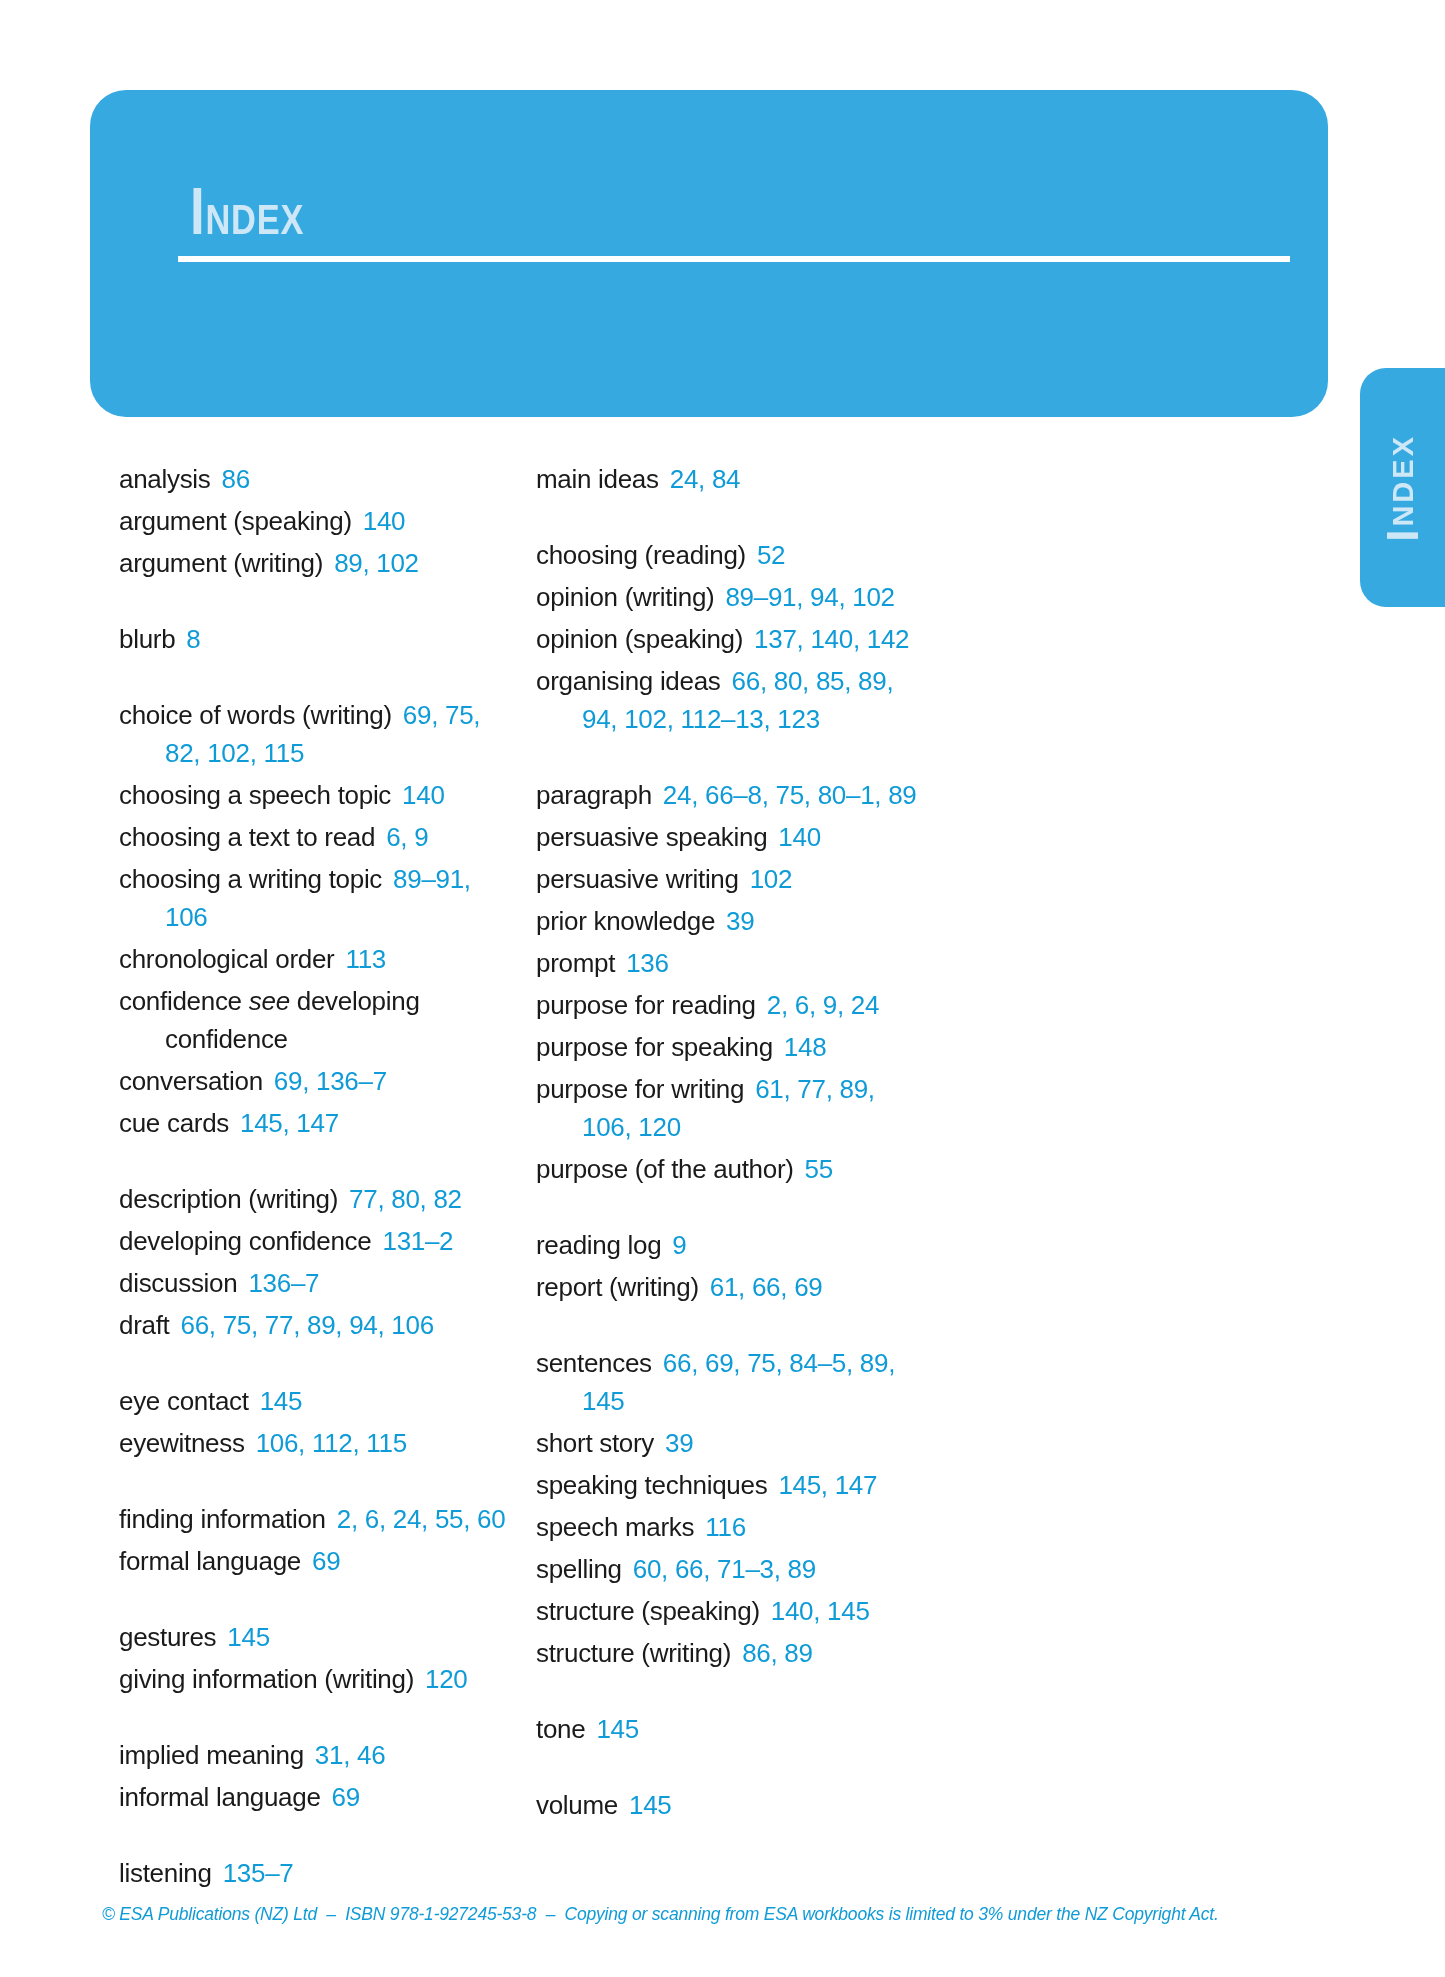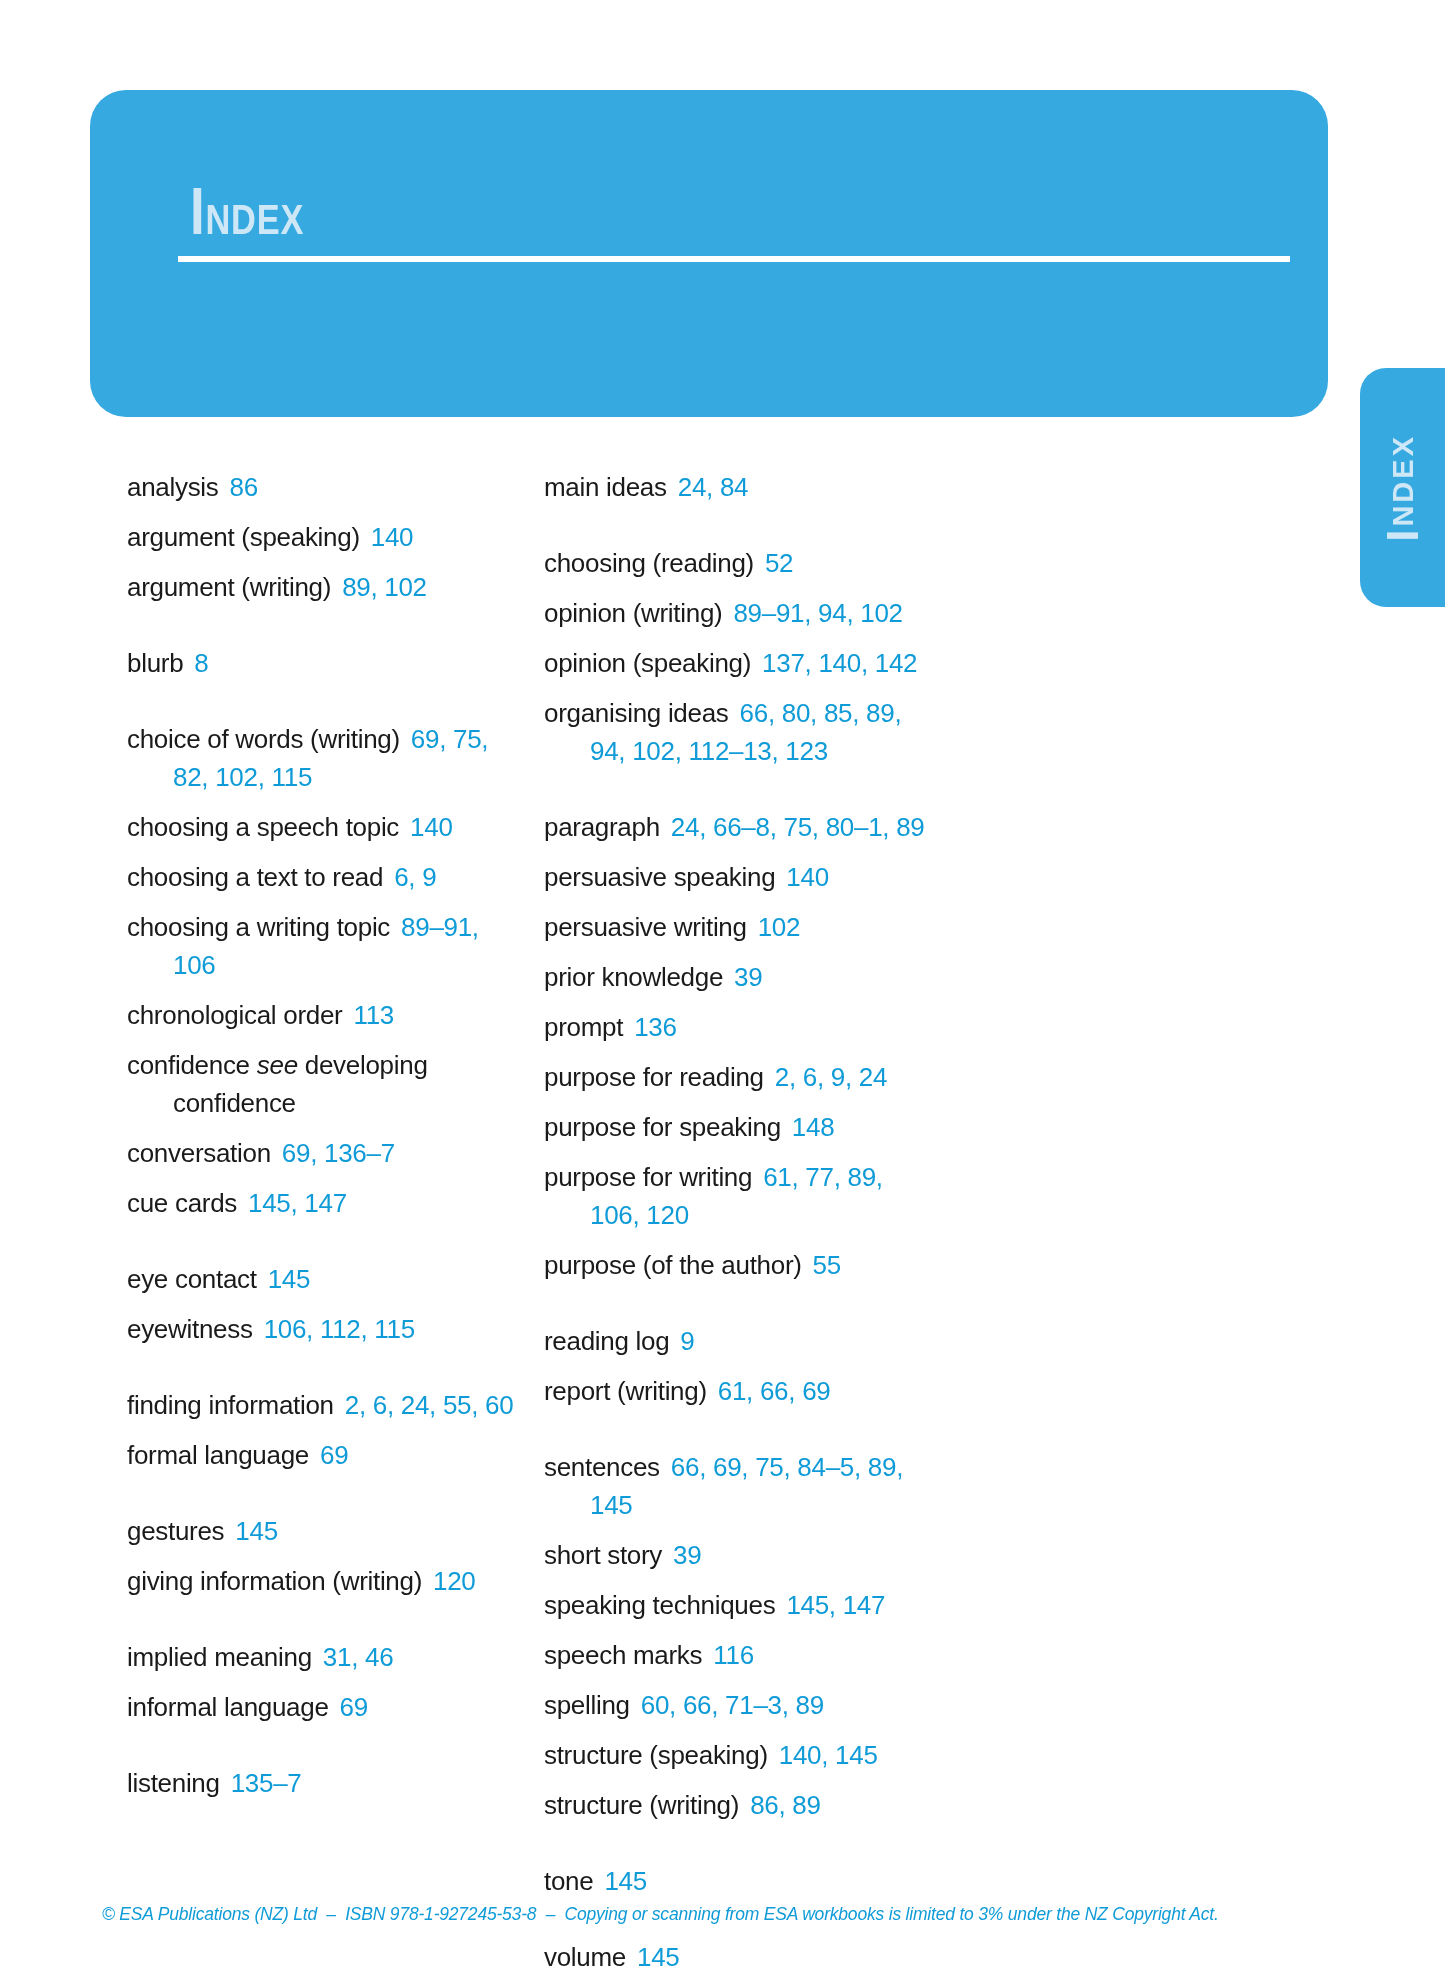--- a/index.html
+++ b/index.html
@@ -39,21 +39,21 @@
   .tab-label .t-init{font-size:44px;}
   .tab-label .t-rest{font-size:29px;}
   .col{
     position:absolute;top:456px;
     font-size:26px;line-height:38px;letter-spacing:-0.3px;
     color:var(--text-black);
   }
   .col-left{left:115px;}
   .col-right{left:532px;}
   .group{margin:0 0 38px 0;}
-  .entry{margin:12px;padding-left:46px;text-indent:-46px;white-space:pre;}
+  .entry{margin:4px;padding-left:46px;text-indent:-46px;white-space:pre;}
   .pages{color:var(--num-blue);margin-left:11px;}
   .see{font-style:italic;margin:0 7px;}
   .footer{
     position:absolute;left:102px;top:1904px;
     font-size:17.5px;font-style:italic;letter-spacing:-0.2px;
     color:var(--num-blue);white-space:pre;
   }
 </style>
 </head>
 <body>
@@ -84,20 +84,26 @@
 82, 102, 115</span></p>
           <p class="entry"><span class="term">choosing a speech topic</span><span class="pages">140</span></p>
           <p class="entry"><span class="term">choosing a text to read</span><span class="pages">6, 9</span></p>
           <p class="entry"><span class="term">choosing a writing topic</span><span class="pages">89–91,
 106</span></p>
           <p class="entry"><span class="term">chronological order</span><span class="pages">113</span></p>
           <p class="entry"><span class="term">confidence</span><span class="see">see</span><span class="term">developing
 confidence</span></p>
           <p class="entry"><span class="term">conversation</span><span class="pages">69, 136–7</span></p>
           <p class="entry"><span class="term">cue cards</span><span class="pages">145, 147</span></p>
+        </div>
+        <div class="group">
+          <p class="entry"><span class="term">description (writing)</span><span class="pages">77, 80, 82</span></p>
+          <p class="entry"><span class="term">developing confidence</span><span class="pages">131–2</span></p>
+          <p class="entry"><span class="term">discussion</span><span class="pages">136–7</span></p>
+          <p class="entry"><span class="term">draft</span><span class="pages">66, 75, 77, 89, 94, 106</span></p>
         </div>
         <div class="group">
           <p class="entry"><span class="term">eye contact</span><span class="pages">145</span></p>
           <p class="entry"><span class="term">eyewitness</span><span class="pages">106, 112, 115</span></p>
         </div>
         <div class="group">
           <p class="entry"><span class="term">finding information</span><span class="pages">2, 6, 24, 55, 60</span></p>
           <p class="entry"><span class="term">formal language</span><span class="pages">69</span></p>
         </div>
         <div class="group">

